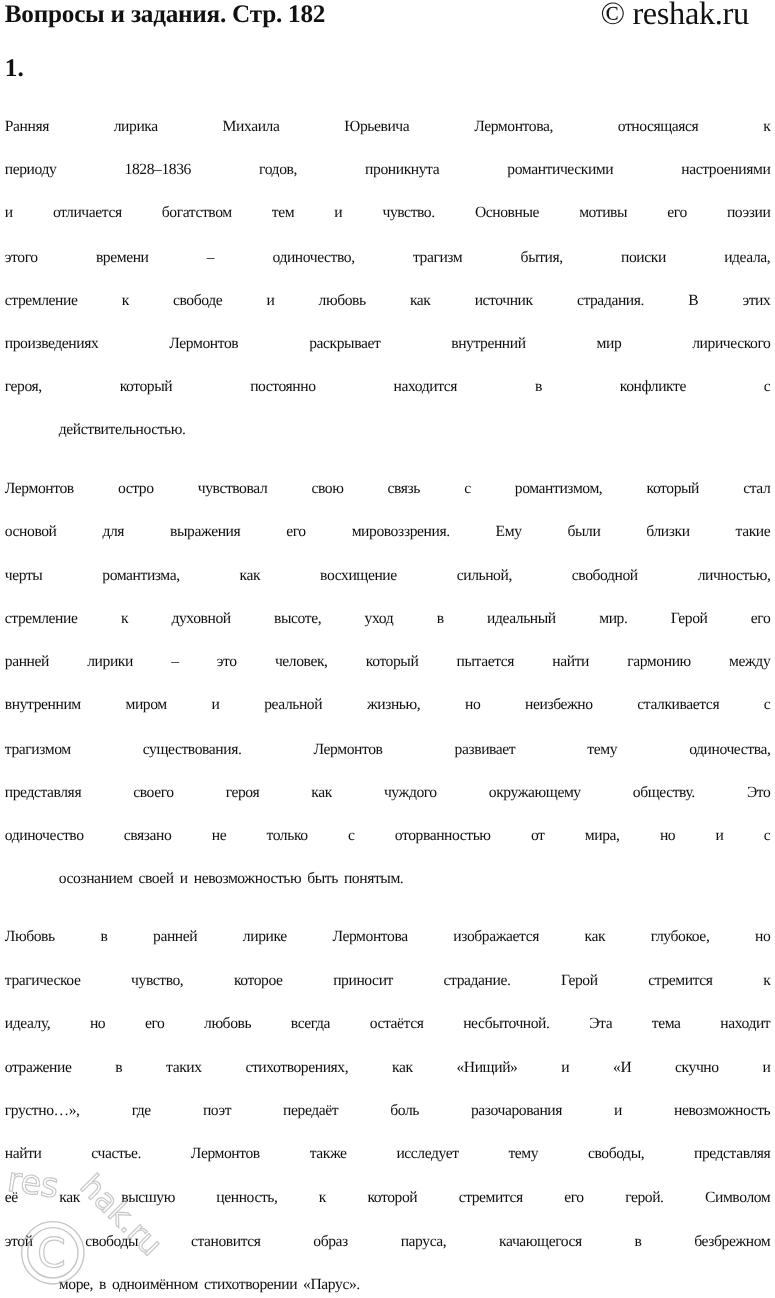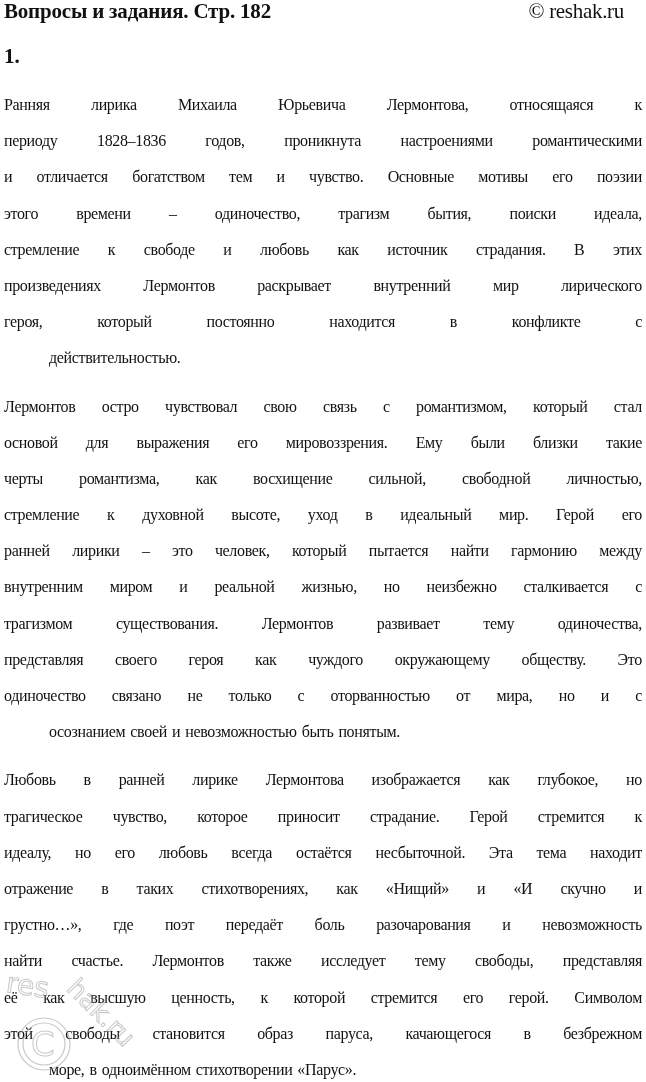--- a/index.html
+++ b/index.html
@@ -25,21 +25,21 @@
       justify-content: space-between;
       align-items: flex-start;
     }
     .header-title {
       font-weight: bold;
       font-size: 21px;
       line-height: 22px;
       letter-spacing: -0.2px;
     }
     .header-source {
-      font-size: 21px;
+      font-size: 27px;
       line-height: 22px;
       letter-spacing: -0.3px;
     }
     .task-number {
       position: absolute;
       top: 45px;
       left: 4px;
       font-weight: bold;
       font-size: 21px;
       line-height: 22px;
@@ -48,21 +48,21 @@
       position: absolute;
       left: 4px;
       right: 4px;
       top: 87px;
     }
     .para {
       margin: 0 0 12px 0;
     }
     .line {
       display: block;
-      font-size: 16px;
+      font-size: 13px;
       line-height: 36.2px;
       height: 36.2px;
       text-align: justify;
       text-align-last: justify;
       white-space: nowrap;
       letter-spacing: -0.35px;
       word-spacing: 0;
     }
     .line.last {
       text-align-last: left;
@@ -109,22 +109,22 @@
           <span>относящаяся</span>
           <span>к</span>
         </span>
       </span>
     <span class="line">
         <span class="line-inner">
           <span>периоду</span>
           <span>1828–1836</span>
           <span>годов,</span>
           <span>проникнута</span>
+          <span>романтическими</span>
           <span>настроениями</span>
-          <span>романтическими</span>
         </span>
       </span>
     <span class="line">
         <span class="line-inner">
           <span>и</span>
           <span>отличается</span>
           <span>богатством</span>
           <span>тем</span>
           <span>и</span>
           <span>чувство.</span>

